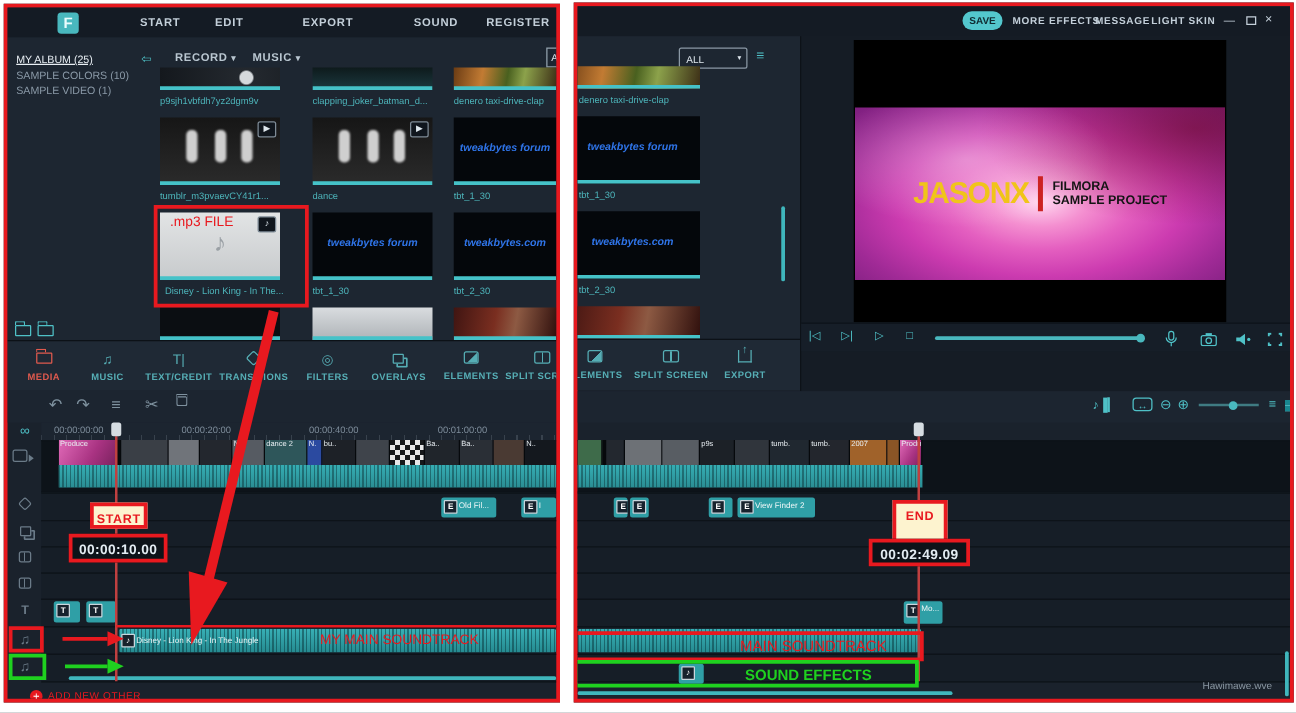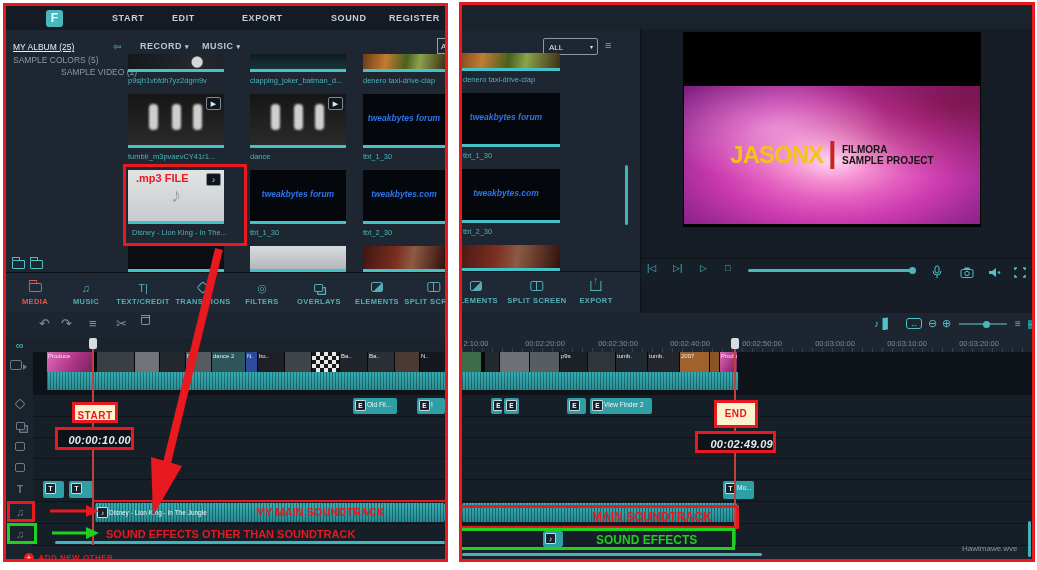--- a/index.html
+++ b/index.html
@@ -62,24 +62,24 @@
       repeating-linear-gradient(90deg,rgba(10,45,50,.45) 0 1px,transparent 1px 3px),
       linear-gradient(#35adb3,#2a8d93);}
   .clip{position:absolute;background:#2f9fa6;border-radius:2px;color:#eef7f8;overflow:hidden;}
   .clipbadge{display:inline-block;width:9px;height:9px;background:#17222d;border:1px solid #c9d6dd;border-radius:1px;
              color:#fff;font-size:6.5px;font-weight:bold;text-align:center;line-height:9px;margin:2px 1px 0 2px;vertical-align:top;}
   .cliplab{font-size:6.5px;vertical-align:top;line-height:13px;white-space:nowrap;}
   .audioclip{position:absolute;border-radius:2px;background:
       repeating-linear-gradient(90deg,rgba(8,52,58,.5) 0 1px,transparent 1px 3px),
       linear-gradient(#38b0b6,#258a90);}
   
-  .ann-red{color:#e8191f;font-weight:bold;}
+  .ann-red{color:#e8191f;font-weight:normal;}
   .notebox{position:absolute;background:#fdf3cf;border:3px solid #e8191f;text-align:center;z-index:35;box-sizing:border-box;}
   .notebox span{font-size:10px;font-weight:bold;color:#e8191f;letter-spacing:.5px;line-height:15px;}
-  .tcbox{position:absolute;background:#0d1319;border:3px solid #e8191f;text-align:right;z-index:35;box-sizing:border-box;font-style:italic;}
+  .tcbox{position:absolute;background:#0d1319;border:3px solid #e8191f;text-align:center;z-index:35;box-sizing:border-box;}
   .tcbox span{font-size:11px;font-weight:bold;color:#e3ecf2;line-height:17px;letter-spacing:.3px;}
   .phline{position:absolute;width:2px;background:#c04040;z-index:19;}
   .phhandle{position:absolute;width:8px;height:11px;background:#d6dde2;border-radius:2px;z-index:20;}
   .annrect{position:absolute;box-sizing:border-box;z-index:30;}
   .scrollteal{position:absolute;background:#3fb6bc;border-radius:2px;}
   .svg-ic{vertical-align:middle;}
   .winbox{display:inline-block;width:8px;height:7px;border:1.2px solid #c3cfd9;box-sizing:border-box;}
 </style>
 </head>
 <body>
@@ -92,22 +92,22 @@
       <div class="logo" style="left:40px;top:4px;">F</div>
       <span class="abs menu-item" style="left:106px;top:7px;">START</span>
       <span class="abs menu-item" style="left:166px;top:7px;">EDIT</span>
       <span class="abs menu-item" style="left:236px;top:7px;">EXPORT</span>
       <span class="abs menu-item" style="left:325px;top:7px;">SOUND</span>
       <span class="abs menu-item" style="left:383px;top:7px;">REGISTER</span>
     </div>
 
     <div class="abs" style="left:0;top:24px;width:439px;height:242px;background:#1d2631;">
       <div class="sidebar-row sel" style="left:7px;top:12px;">MY ALBUM (25)</div>
-      <div class="sidebar-row" style="left:7px;top:25px;">SAMPLE COLORS (5)</div>
-      <div class="sidebar-row" style="left:7px;top:37px;margin-left:48px;">SAMPLE VIDEO (1)</div>
+      <div class="sidebar-row" style="left:7px;top:25px;">SAMPLE COLORS (10)</div>
+      <div class="sidebar-row" style="left:7px;top:37px;">SAMPLE VIDEO (1)</div>
       <span class="abs tealtxt" style="left:107px;top:11px;font-size:10px;">⇦</span>
 
       <span class="abs mtool" style="left:134px;top:11px;"><span>RECORD</span> <span style="font-size:7px;">▾</span></span>
       <span class="abs mtool" style="left:196px;top:11px;"><span>MUSIC</span> <span style="font-size:7px;">▾</span></span>
       <span class="abs" style="left:431px;top:8px;width:20px;height:16px;border:1px solid #93a2ae;color:#dfe7ee;font-size:8px;padding-left:3px;line-height:16px;box-sizing:border-box;">A</span>
 
       <div class="thumb th-blob" style="left:122px;top:24px;height:18px;"></div>
       <div class="thumb th-teal" style="left:244px;top:24px;height:18px;"></div>
       <div class="thumb th-taxi" style="left:357px;top:24px;height:18px;width:82px;"></div>
       <div class="thlabel" style="left:122px;top:46px;">p9sjh1vbfdh7yz2dgm9v</div>
@@ -195,20 +195,26 @@
     <div class="abs" style="left:0;top:306px;width:439px;height:26px;background:#1c2530;">
       <span class="abs ttool" style="left:33px;top:4px;">↶</span>
       <span class="abs ttool" style="left:55px;top:4px;">↷</span>
       <span class="abs ttool" style="left:83px;top:4px;">≡</span>
       <span class="abs ttool" style="left:110px;top:4px;">✂</span>
       <span class="abs ttool" style="left:135px;top:3px;font-size:11px;">
         <span style="display:inline-block;width:9px;height:10px;border:1.3px solid currentColor;border-top:3px double currentColor;border-radius:0 0 2px 2px;box-sizing:border-box;"></span>
       </span>
     </div>
 
+    <div class="ruler" style="left:27px;top:332px;width:412px;">
+      <span class="rlab" style="left:30px;">00:00:00:00</span>
+      <span class="rlab" style="left:132px;">00:00:20:00</span>
+      <span class="rlab" style="left:234px;">00:00:40:00</span>
+      <span class="rlab" style="left:337px;">00:01:00:00</span>
+    </div>
 
     <div class="trackrow" style="left:27px;top:346px;width:412px;height:40px;background:#0d1319;"></div>
     <div class="trackrow" style="left:27px;top:388px;width:412px;height:21px;"></div>
     <div class="trackrow" style="left:27px;top:410px;width:412px;height:21px;"></div>
     <div class="trackrow" style="left:27px;top:431px;width:412px;height:20px;"></div>
     <div class="trackrow" style="left:27px;top:452px;width:412px;height:20px;"></div>
     <div class="trackrow" style="left:27px;top:473px;width:412px;height:21px;"></div>
     <div class="trackrow" style="left:27px;top:495px;width:412px;height:21px;"></div>
     <div class="trackrow" style="left:27px;top:517px;width:412px;height:21px;"></div>
 
@@ -269,40 +275,48 @@
     </div>
     <div class="clip" style="left:63px;top:475px;width:24px;height:17px;">
       <span class="clipbadge">T</span>
     </div>
 
     <div class="abs" style="left:87px;top:494px;width:352px;height:2px;background:#e8191f;z-index:30;"></div>
     <div class="audioclip" style="left:89px;top:497px;width:350px;height:19px;">
       <span class="clipbadge" style="margin-top:4px;">♪</span><span class="cliplab" style="font-size:6.5px;line-height:19px;color:#eaf4f5;">Disney - Lion King - In The Jungle</span>
     </div>
     <span class="abs ann-red" style="left:250px;top:500px;font-size:11px;z-index:31;white-space:nowrap;">MY MAIN SOUNDTRACK</span>
-    <span class="abs ann-red" style="left:100px;top:522px;font-size:11px;z-index:31;white-space:nowrap;">SOUND EFFECTS OTHER THAN SOUNDTRACK</span>
 
     <div class="annrect" style="left:1px;top:495px;width:28px;height:21px;border:3px solid #e8191f;"></div>
     <div class="annrect" style="left:1px;top:517px;width:30px;height:21px;border:3px solid #1fd11f;"></div>
 
     <div class="notebox" style="left:66px;top:396px;width:46px;height:21px;"><span>START</span></div>
     <div class="tcbox" style="left:49px;top:421px;width:79px;height:23px;"><span>00:00:10.00</span></div>
 
     <div class="phhandle" style="left:83px;top:332px;"></div>
     <div class="phline" style="left:86px;top:343px;height:196px;"></div>
 
     <div class="scrollteal" style="left:49px;top:535px;width:390px;height:3px;"></div>
     <div class="abs" style="left:18px;top:542px;z-index:5;">
       <span style="display:inline-block;width:10px;height:10px;border-radius:50%;background:#e8191f;color:#fff;font-size:9px;line-height:10px;text-align:center;vertical-align:middle;">+</span>
       <span class="ann-red" style="font-size:8px;letter-spacing:.5px;vertical-align:middle;">ADD NEW OTHER</span>
     </div>
   </div>
 
   <div class="shot" style="left:459px;top:2px;width:576px;height:560px;">
 
+    <div class="titlebar">
+      <span class="abs" style="left:308px;top:4px;width:32px;height:15px;background:#53c7cd;border-radius:8px;color:#102b31;font-size:8px;font-weight:bold;text-align:center;line-height:15px;">SAVE</span>
+      <span class="abs menu-item" style="left:348px;top:7px;font-size:8px;">MORE EFFECTS</span>
+      <span class="abs menu-item" style="left:414px;top:7px;font-size:8px;">MESSAGE</span>
+      <span class="abs menu-item" style="left:459px;top:7px;font-size:8px;">LIGHT SKIN</span>
+      <span class="abs" style="left:517px;top:6px;color:#c3cfd9;font-size:9px;">—</span>
+      <span class="abs winbox" style="left:535px;top:8px;"></span>
+      <span class="abs" style="left:550px;top:5px;color:#c3cfd9;font-size:10px;">×</span>
+    </div>
 
     <div class="abs" style="left:0;top:24px;width:178px;height:242px;background:#1d2631;">
       <span class="abs" style="left:81px;top:9px;width:55px;height:17px;border:1px solid #8b98a5;border-radius:2px;color:#dfe7ee;font-size:8px;padding-left:5px;line-height:17px;box-sizing:border-box;"><span>ALL</span><span style="position:absolute;right:4px;font-size:6px;">▾</span></span>
       <span class="abs tealtxt" style="left:143px;top:10px;font-size:11px;">≡</span>
 
       <div class="thumb th-taxi" style="left:-10px;top:24px;height:18px;width:108px;"></div>
       <div class="thlabel" style="left:1px;top:46px;">denero taxi-drive-clap</div>
 
       <div class="thumb" style="left:-10px;top:64px;height:54px;width:108px;background:#04070b;">
         <div class="tweaktxt">tweakbytes forum</div>
@@ -312,21 +326,21 @@
       <div class="thumb" style="left:-10px;top:140px;height:54px;width:108px;background:#04070b;">
         <div class="tweaktxt">tweakbytes.com</div>
       </div>
       <div class="thlabel" style="left:1px;top:198px;">tbt_2_30</div>
 
       <div class="thumb th-red" style="left:-10px;top:216px;height:26px;width:108px;"></div>
       <div class="scrollteal" style="left:163px;top:136px;width:3px;height:60px;"></div>
     </div>
 
     <div class="abs" style="left:178px;top:24px;width:398px;height:284px;background:#151c25;border-left:1px solid #0d1218;">
-      <div class="abs" style="left:42px;top:3px;width:298px;height:195px;background:#000;">
+      <div class="abs" style="left:42px;top:3px;width:298px;height:226px;background:#000;">
         <div class="abs" style="left:1px;top:54px;width:296px;height:138px;background:
              radial-gradient(ellipse at 30% 30%,rgba(255,255,255,.35),transparent 40%),
              radial-gradient(ellipse at 92% 12%,rgba(110,10,40,.6),transparent 45%),
              radial-gradient(ellipse at 50% 55%,#ffd6ef 0%,#f48fd0 18%,#e45fc0 35%,#cc3bb0 55%,#a02a96 78%,#7c1f7e 100%);">
           <div class="abs" style="left:50%;top:50%;transform:translate(-50%,-50%);white-space:nowrap;">
             <span style="font-size:24px;font-weight:bold;color:#f0c419;letter-spacing:-1px;vertical-align:middle;">JASONX</span>
             <span style="display:inline-block;width:4px;height:28px;background:#c22;vertical-align:middle;margin:0 3px;"></span>
             <span style="display:inline-block;vertical-align:middle;text-align:left;color:#141414;font-weight:bold;font-size:10px;line-height:11px;">
               <span>FILMORA</span><br>
               <span>SAMPLE PROJECT</span>
@@ -396,30 +410,20 @@
       <span class="abs tealtxt" style="left:480px;top:4px;font-size:11px;">⊕</span>
       <div class="abs" style="left:497px;top:10px;width:48px;height:2px;background:#3f7b82;">
         <span style="position:absolute;left:24px;top:-2.5px;width:7px;height:7px;border-radius:50%;background:#49b8be;"></span>
       </div>
       <span class="abs tealtxt" style="left:553px;top:5px;font-size:10px;">≡</span>
       <span class="abs tealtxt" style="left:566px;top:7px;width:9px;height:9px;background:
             linear-gradient(90deg,#4fc1c7 4px,transparent 4px 5px,#4fc1c7 5px),
             linear-gradient(#4fc1c7 4px,transparent 4px 5px,#4fc1c7 5px);background-blend-mode:multiply;opacity:.9;"></span>
     </div>
 
-    <div class="ruler" style="left:0;top:333px;width:576px;">
-      <span class="rlab" style="left:14px;">2:10:00</span>
-      <span class="rlab" style="left:83px;">00:02:20:00</span>
-      <span class="rlab" style="left:156px;">00:02:30:00</span>
-      <span class="rlab" style="left:228px;">00:02:40:00</span>
-      <span class="rlab" style="left:300px;">00:02:50:00</span>
-      <span class="rlab" style="left:373px;">00:03:00:00</span>
-      <span class="rlab" style="left:445px;">00:03:10:00</span>
-      <span class="rlab" style="left:517px;">00:03:20:00</span>
-    </div>
 
     <div class="trackrow" style="left:0;top:347px;width:576px;height:40px;background:#0d1319;"></div>
     <div class="trackrow" style="left:0;top:389px;width:576px;height:21px;"></div>
     <div class="trackrow" style="left:0;top:411px;width:576px;height:21px;"></div>
     <div class="trackrow" style="left:0;top:432px;width:576px;height:20px;"></div>
     <div class="trackrow" style="left:0;top:453px;width:576px;height:20px;"></div>
     <div class="trackrow" style="left:0;top:474px;width:576px;height:21px;"></div>
     <div class="trackrow" style="left:0;top:496px;width:576px;height:21px;"></div>
     <div class="trackrow" style="left:0;top:518px;width:576px;height:21px;"></div>
 
@@ -457,21 +461,21 @@
     <div class="clip" style="left:261px;top:476px;width:31px;height:18px;"><span class="clipbadge">T</span><span class="cliplab">Mo...</span></div>
 
     <div class="audioclip" style="left:0;top:498px;width:275px;height:19px;"></div>
     <div class="annrect" style="left:-3px;top:500px;width:280px;height:24px;border:3px solid #e8191f;"></div>
     <span class="abs ann-red" style="left:130px;top:505px;font-size:12px;z-index:31;white-space:nowrap;">MAIN SOUNDTRACK</span>
 
     <div class="clip" style="left:81px;top:526px;width:20px;height:16px;"><span class="clipbadge">♪</span></div>
     <div class="annrect" style="left:-3px;top:523px;width:276px;height:22px;border:3px solid #1fd11f;"></div>
     <span class="abs" style="left:134px;top:528px;font-size:12px;font-weight:bold;color:#1fd11f;z-index:31;white-space:nowrap;">SOUND EFFECTS</span>
 
-    <div class="notebox" style="left:252px;top:395px;width:44px;height:28px;"><span style="line-height:22px;">END</span></div>
+    <div class="notebox" style="left:252px;top:395px;width:44px;height:44px;"><span style="line-height:22px;">END</span></div>
     <div class="tcbox" style="left:233px;top:426px;width:81px;height:22px;"><span>00:02:49.09</span></div>
 
     <div class="phhandle" style="left:269px;top:333px;"></div>
     <div class="phline" style="left:272px;top:344px;height:196px;"></div>
 
     <div class="scrollteal" style="left:0;top:548px;width:300px;height:3px;"></div>
     <div class="scrollteal" style="left:566px;top:516px;width:3px;height:36px;"></div>
     <span class="abs" style="left:500px;top:539px;font-size:8px;color:#8b98a3;">Hawimawe.wve</span>
   </div>
 

